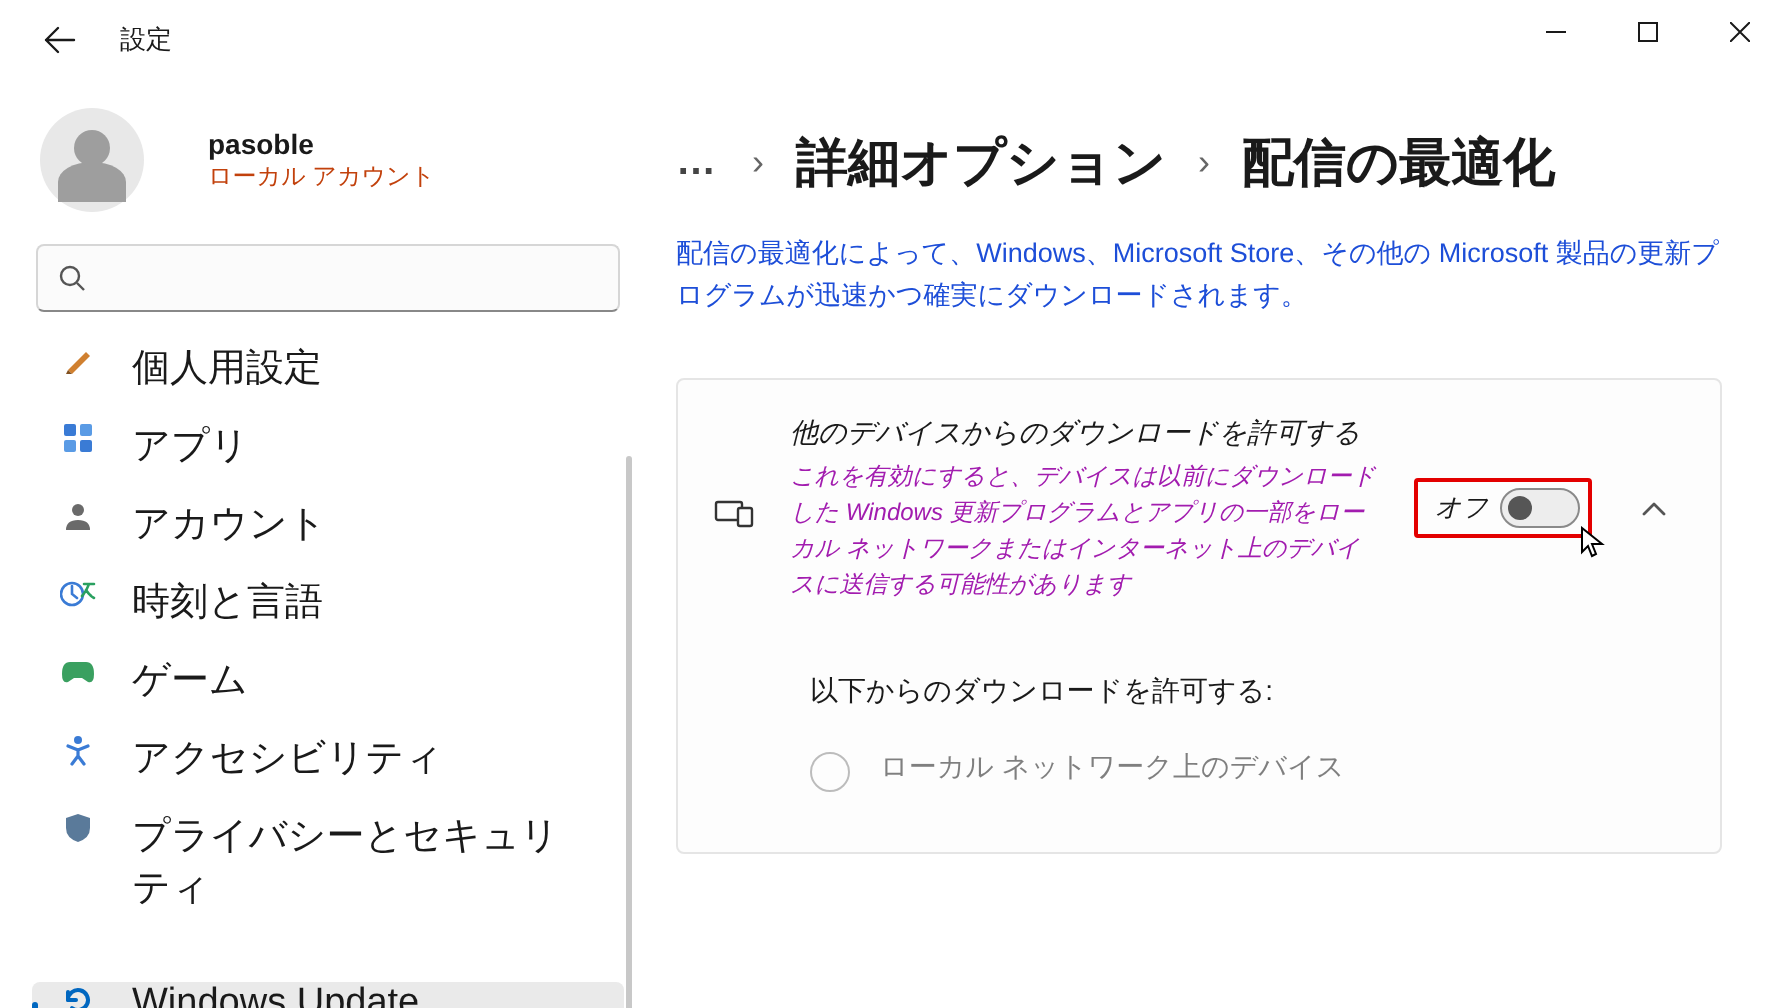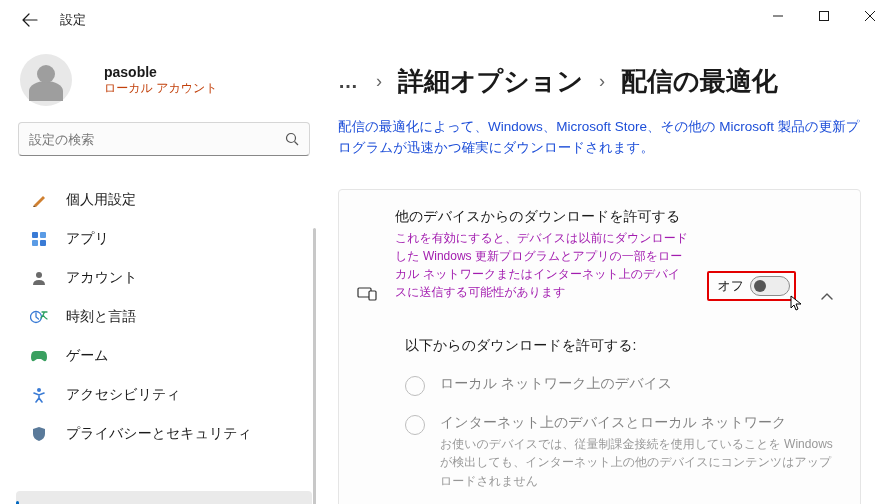--- a/index.html
+++ b/index.html
@@ -65,26 +65,26 @@
       display: flex; align-items: center;
       padding: 0 10px;
     }
     .searchbox input {
       border: none; background: transparent; outline: none;
       flex: 1; font-size: 13px; font-family: inherit;
     }
     .nav { flex: 1; overflow-y: auto; position: relative; }
     .nav-item {
       height: 38px;
-      display: flex; align-items: flex-end;
+      display: flex; align-items: flex-start;
       padding: 0 14px;
       gap: 18px;
       border-radius: 4px;
       margin: 1px 4px;
-      font-size: 14px;
+      font-size: 19px;
     }
     .nav-item.active {
       background: #eaeaea;
       position: relative;
       margin-top: 48px;
     }
     .nav-item.active::before {
       content: "";
       position: absolute;
       left: 0; top: 10px; bottom: 10px;
@@ -126,23 +126,24 @@
       margin-bottom: 30px;
       line-height: 1.55;
     }
     .card {
       border: 1px solid #e5e5e5;
       border-radius: 4px;
       background: #fdfdfd;
     }
     .card-header {
       display: flex;
-      align-items: flex-end;
+      align-items: center;
       padding: 18px 18px 18px 18px;
       gap: 16px;
+      font-style: italic;
     }
     .card-icon {
       width: 22px;
       padding-top: 3px;
       flex-shrink: 0;
     }
     .card-titleblock { flex: 1; }
     .card-title { font-size: 14px; font-weight: 400; margin-bottom: 3px; }
     .card-sub { font-size: 12px; color: #a21caf; line-height: 1.5; }
     .toggle-wrap {
@@ -241,21 +242,20 @@
         <div class="avatar-body"></div>
         <div class="avatar-head"></div>
       </div>
       <div>
         <div class="profile-name">pasoble</div>
         <div class="profile-sub">ローカル アカウント</div>
       </div>
     </div>
 
     <div class="searchbox">
-      <input type="text" placeholder="設定の検索" style="">
       <span>
         <svg width="14" height="14" viewBox="0 0 14 14">
             <circle cx="6" cy="6" r="4.5" stroke="#555" stroke-width="1.2" fill="none"></circle>
             <path d="M9.5 9.5 L13 13" stroke="#555" stroke-width="1.2"></path>
           </svg>
       </span>
     </div>
 
     <div class="nav">
       <div class="nav-item">
@@ -379,23 +379,16 @@
       <div class="card-body">
         <div class="section-title">以下からのダウンロードを許可する:</div>
 
         <div class="radio-row">
           <div class="radio"></div>
           <div class="radio-text">
             <div>ローカル ネットワーク上のデバイス</div>
           </div>
         </div>
 
-        <div class="radio-row">
-          <div class="radio"></div>
-          <div class="radio-text">
-            <div>インターネット上のデバイスとローカル ネットワーク</div>
-            <div class="radio-sub">お使いのデバイスでは、従量制課金接続を使用していることを Windows が検出しても、インターネット上の他のデバイスにコンテンツはアップロードされません</div>
-          </div>
-        </div>
       </div>
     </div>
   </div>
 </div>
 
 </body></html>

